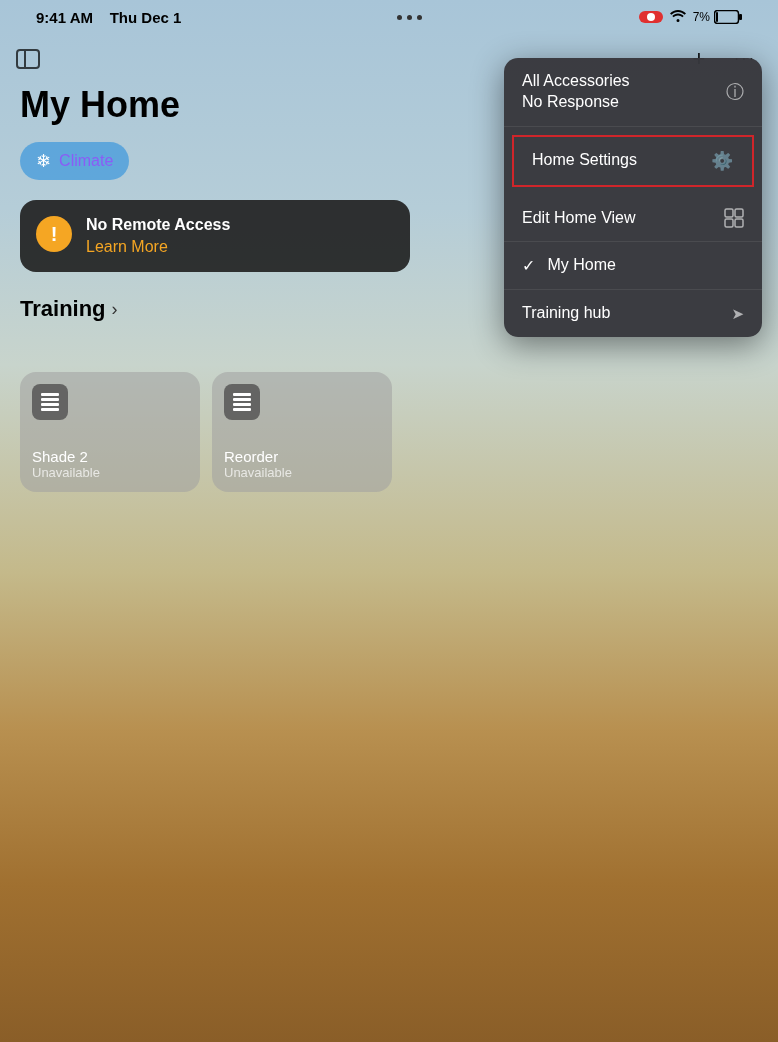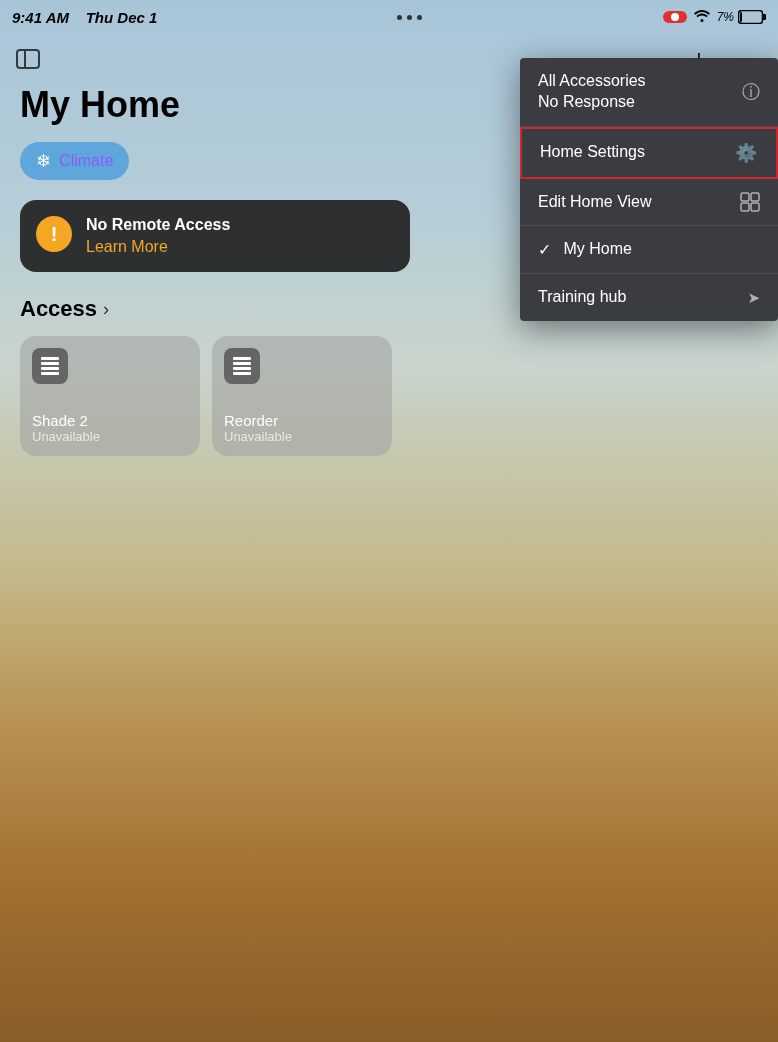--- a/index.html
+++ b/index.html
@@ -31,23 +31,22 @@
     
     .status-bar {
       position: absolute;
       top: 0;
       left: 0;
       right: 0;
       height: 34px;
       display: flex;
       align-items: center;
       justify-content: space-between;
-      padding: 0 12px;
+      padding: 0 36px;
       z-index: 10;
-      font-style: italic;
     }
     .status-left {
       font-size: 15px;
       font-weight: 600;
       color: #000;
     }
     .status-center {
       display: flex;
       gap: 5px;
       align-items: center;
@@ -244,20 +243,21 @@
     .tile {
       width: 180px;
       height: 120px;
       background: rgba(160, 160, 160, 0.55);
       border-radius: 16px;
       padding: 12px;
       display: flex;
       flex-direction: column;
       justify-content: space-between;
       cursor: pointer;
+      margin-top: 36px;
     }
     .tile-icon {
       width: 36px; height: 36px;
       background: rgba(80,80,80,0.8);
       border-radius: 8px;
       display: flex;
       align-items: center;
       justify-content: center;
     }
     .tile-icon svg {
@@ -270,24 +270,24 @@
     }
     .tile-status {
       font-size: 13px;
       color: rgba(255,255,255,0.7);
     }
 
     
     .dropdown-menu {
       position: absolute;
       top: 58px;
-      right: 0;
+      right: 16px;
       width: 258px;
       background: rgba(55, 55, 60, 0.97);
-      border-radius: 4px;
+      border-radius: 14px;
       overflow: hidden;
       z-index: 100;
       box-shadow: 0 8px 32px rgba(0,0,0,0.45);
     }
     .menu-item {
       display: flex;
       align-items: center;
       justify-content: space-between;
       padding: 13px 18px;
       cursor: pointer;
@@ -315,21 +315,21 @@
     .menu-check {
       color: white;
       font-size: 16px;
       margin-right: 4px;
     }
 
     
     .menu-item-highlighted {
       border: 2.5px solid #e03030;
       border-radius: 0;
-      margin: 0;
+      margin: 8px;
     }
   </style>
 </head>
 <body>
 
 <div class="bg"></div>
 
 <div class="status-bar">
   <div class="status-left">
     <span>9:41 AM</span>
@@ -388,21 +388,21 @@
 
   <div class="alert-card">
     <div class="alert-icon">!</div>
     <div class="alert-content">
       <div class="alert-title">No Remote Access</div>
       <span class="alert-link">Learn More</span>
     </div>
   </div>
 
   <div class="section-header">
-    <span class="section-title">Access</span>
+    <span class="section-title">Training</span>
     <span class="chevron-right">›</span>
   </div>
 
   <div class="tiles-row">
     <div class="tile">
       <div class="tile-icon">
         <svg viewBox="0 0 22 22" fill="none" xmlns="http://www.w3.org/2000/svg">
           <rect x="2" y="2" width="18" height="3" rx="1" fill="white"></rect>
           <rect x="2" y="7" width="18" height="3" rx="1" fill="white"></rect>
           <rect x="2" y="12" width="18" height="3" rx="1" fill="white"></rect>

